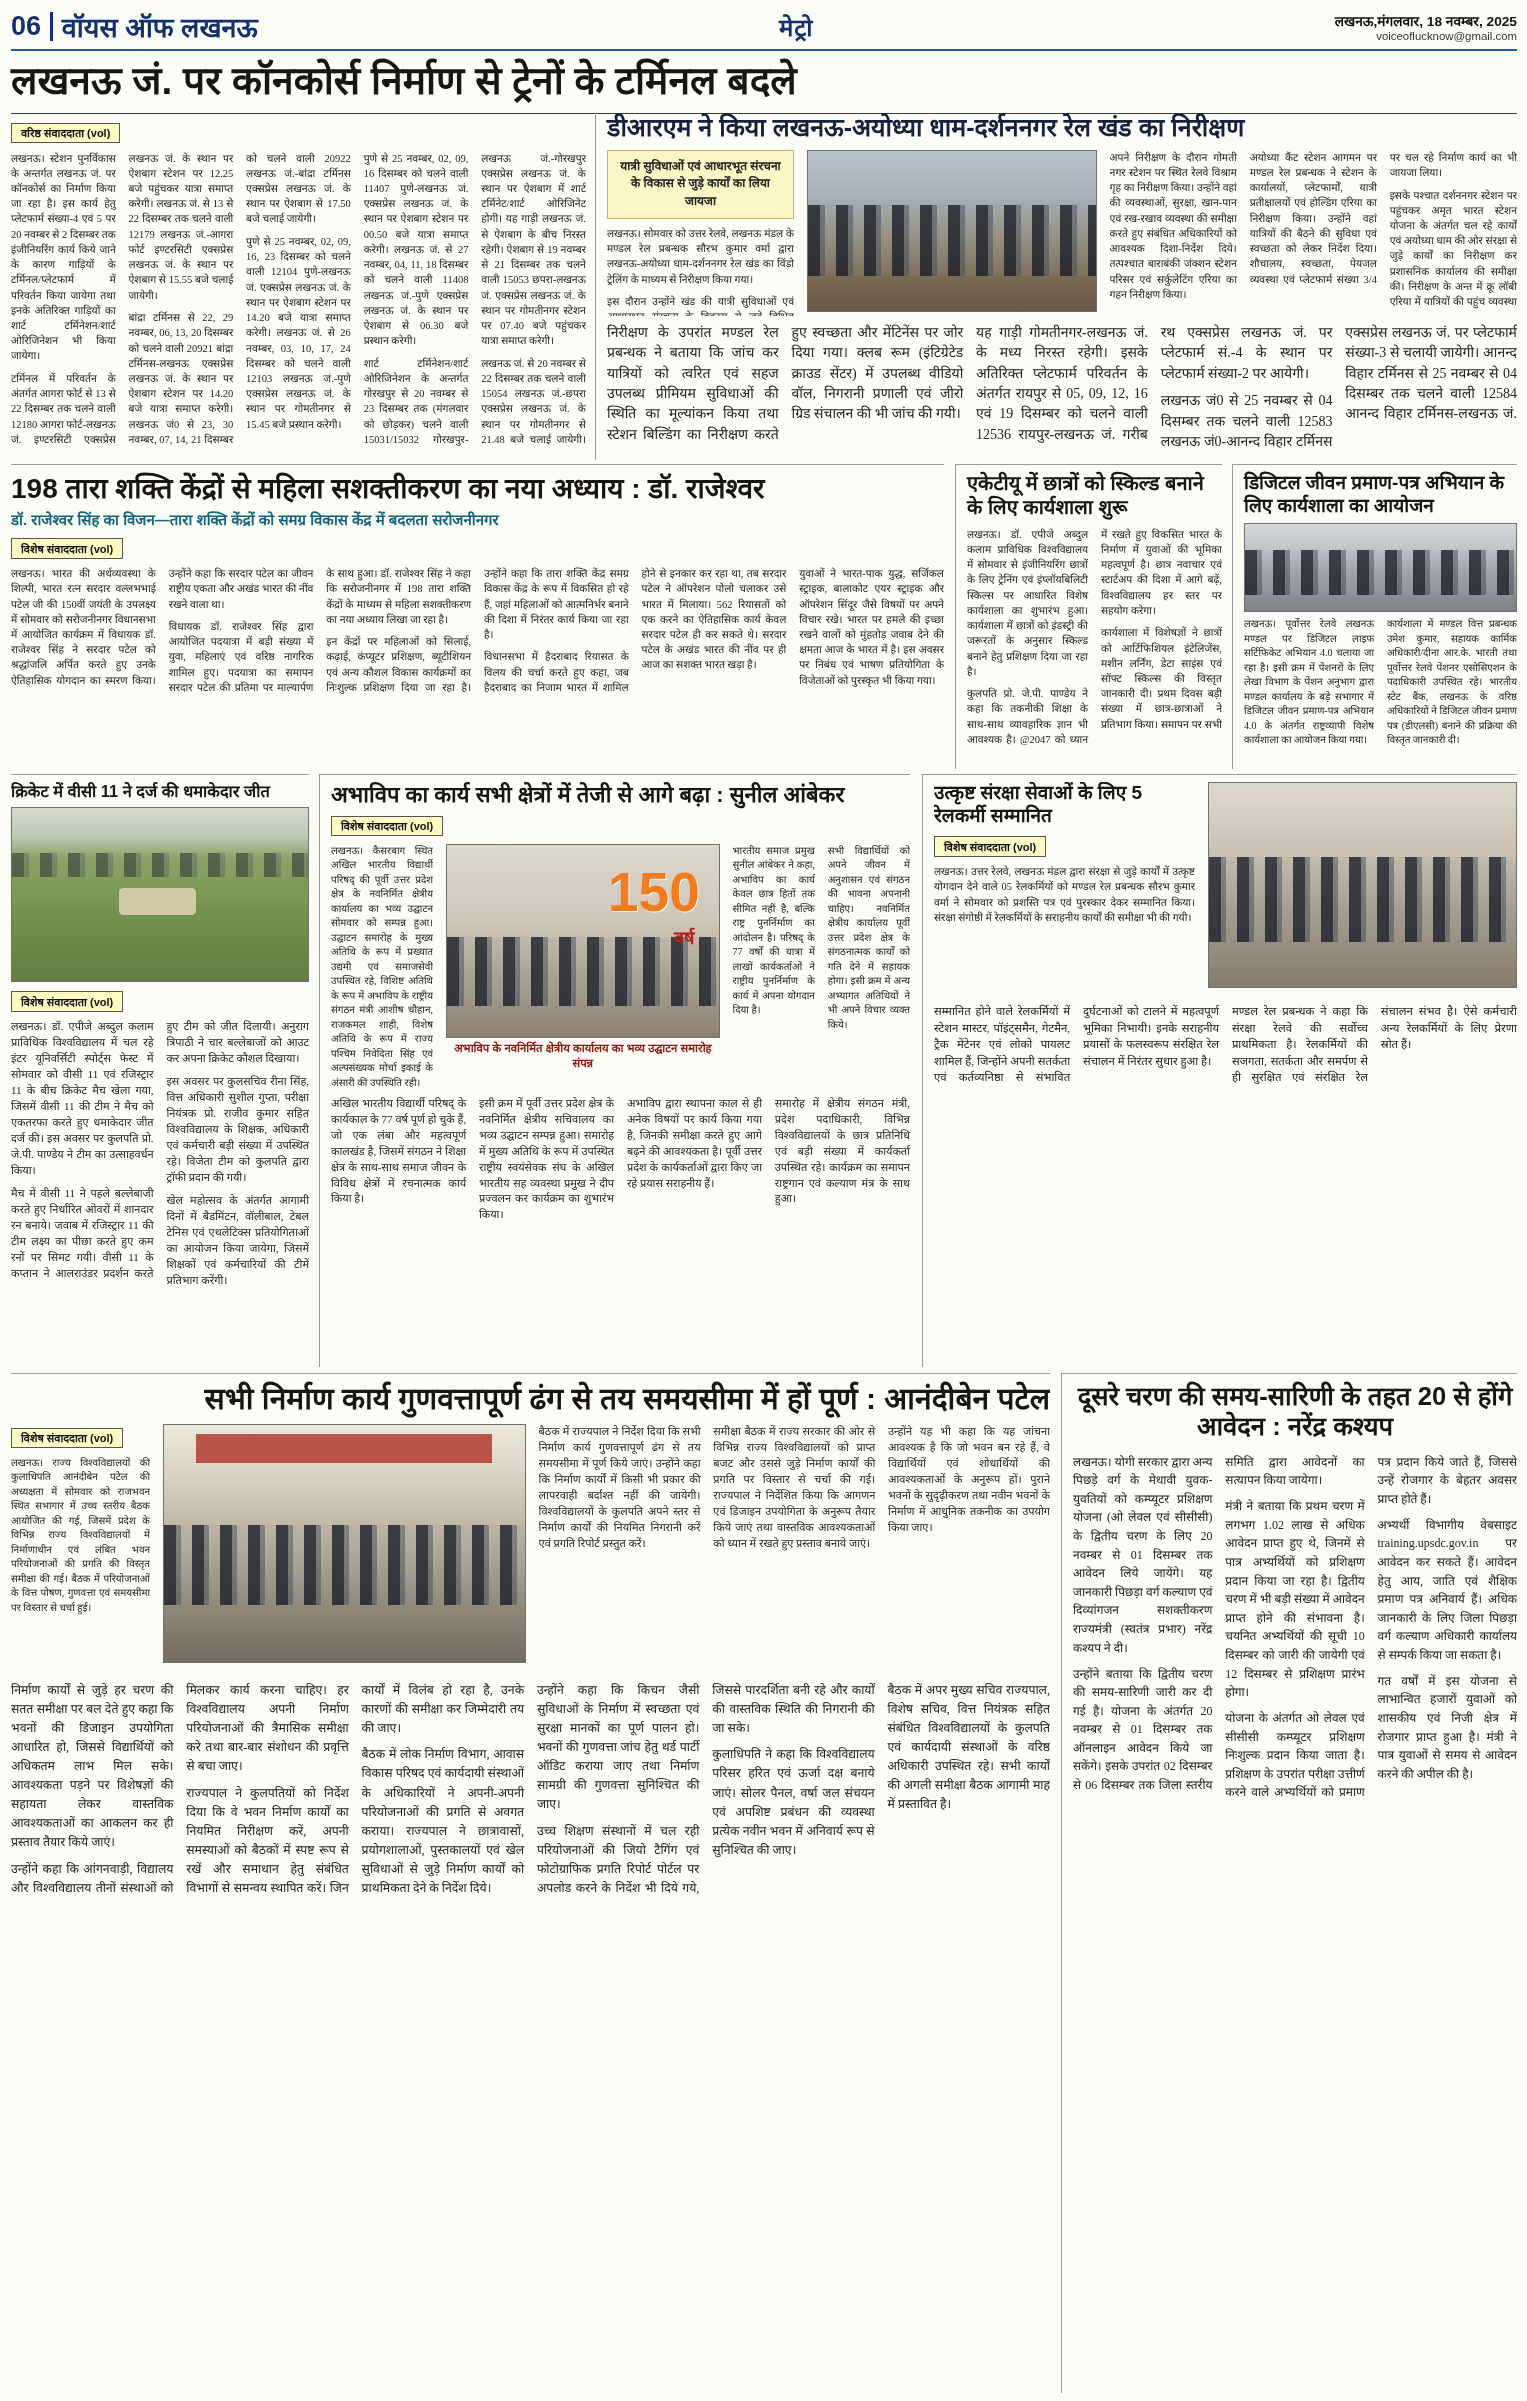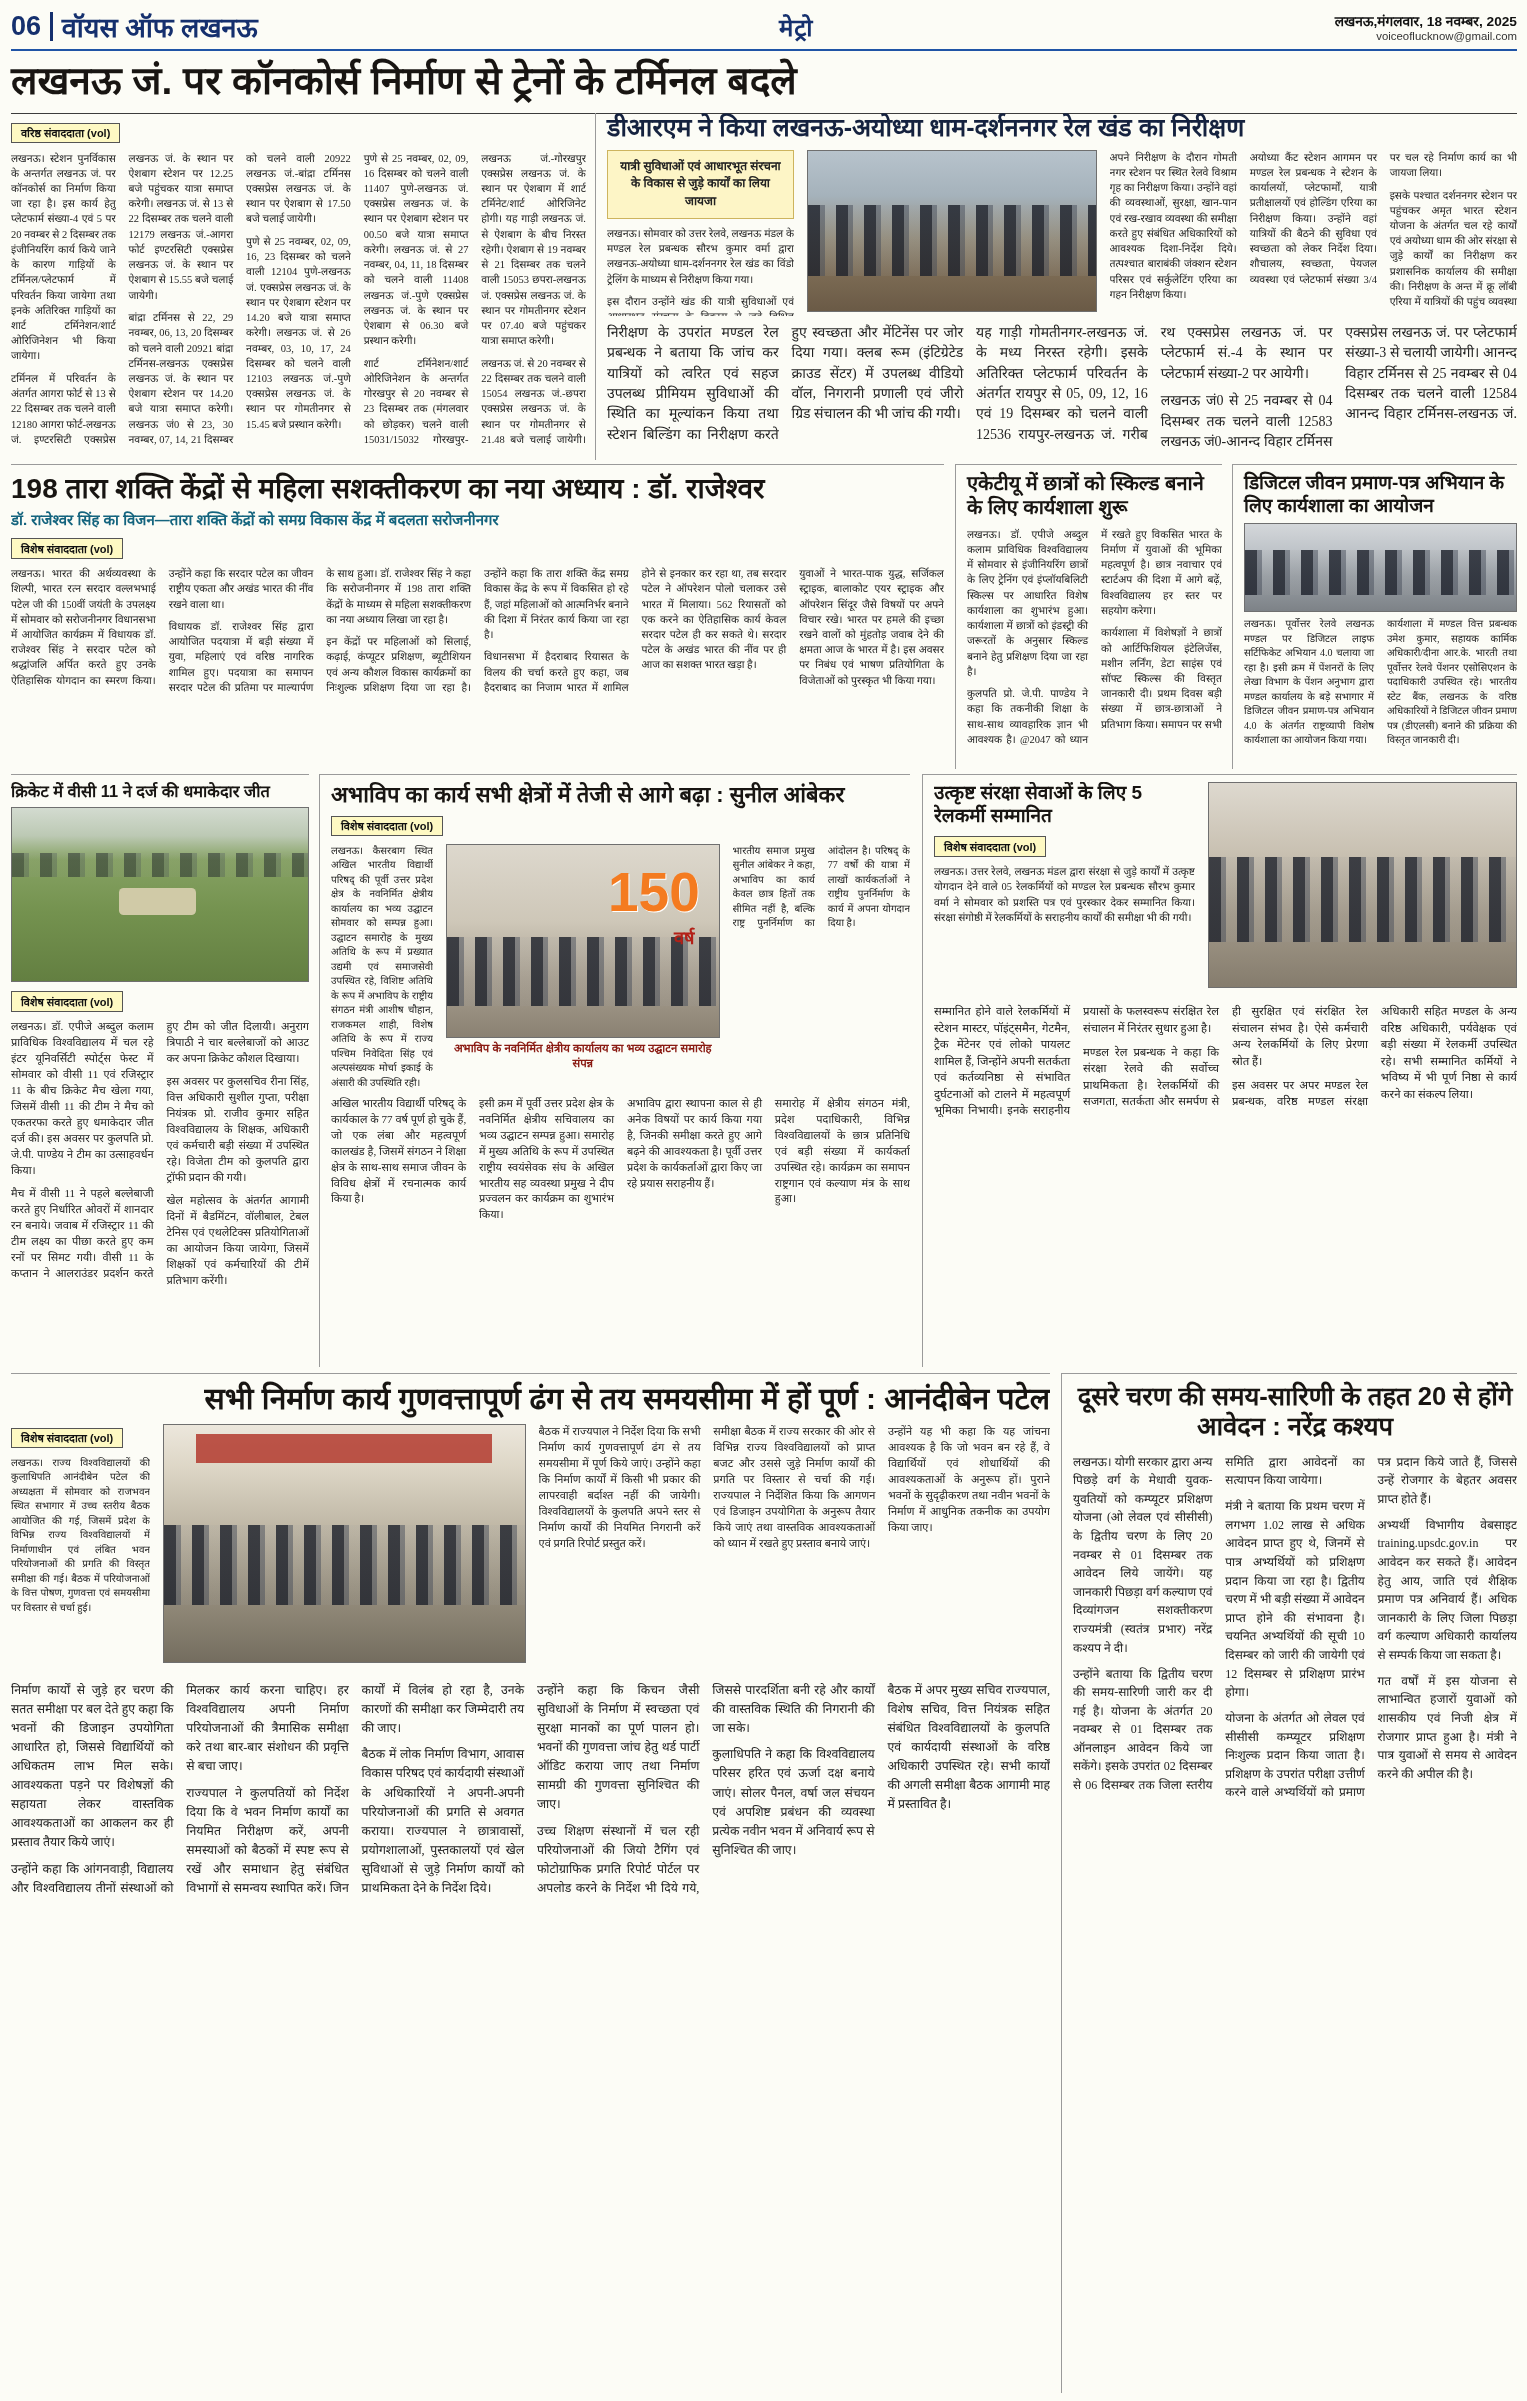--- a/index.html
+++ b/index.html
@@ -164,20 +164,21 @@
       <div style="width:274px;">
         <div class="photo ph-abvp" style="width:274px;height:194px;">
           <div class="crowd" style="top:48%;height:36%;"></div>
           <div class="abvp-150">150</div>
           <div class="abvp-varsh">वर्ष</div>
         </div>
         <div class="caption">अभाविप के नवनिर्मित क्षेत्रीय कार्यालय का भव्य उद्घाटन समारोह संपन्न</div>
       </div>
       <div class="body-text" style="flex:1;columns:2;height:241px;font-size:10px;">
         <p>भारतीय समाज प्रमुख सुनील आंबेकर ने कहा, अभाविप का कार्य केवल छात्र हितों तक सीमित नहीं है, बल्कि राष्ट्र पुनर्निर्माण का आंदोलन है। परिषद् के 77 वर्षों की यात्रा में लाखों कार्यकर्ताओं ने राष्ट्रीय पुनर्निर्माण के कार्य में अपना योगदान दिया है।</p>
+        <p>सभी विद्यार्थियों को अपने जीवन में अनुशासन एवं संगठन की भावना अपनानी चाहिए। नवनिर्मित क्षेत्रीय कार्यालय पूर्वी उत्तर प्रदेश क्षेत्र के संगठनात्मक कार्यों को गति देने में सहायक होगा। इसी क्रम में अन्य अभ्यागत अतिथियों ने भी अपने विचार व्यक्त किये।</p>
       </div>
     </div>
     <div class="body-text" style="columns:4;height:265px;margin-top:7.3px;font-size:11px;">
       <p>अखिल भारतीय विद्यार्थी परिषद् के कार्यकाल के 77 वर्ष पूर्ण हो चुके हैं, जो एक लंबा और महत्वपूर्ण कालखंड है, जिसमें संगठन ने शिक्षा क्षेत्र के साथ-साथ समाज जीवन के विविध क्षेत्रों में रचनात्मक कार्य किया है।</p>
       <p>इसी क्रम में पूर्वी उत्तर प्रदेश क्षेत्र के नवनिर्मित क्षेत्रीय सचिवालय का भव्य उद्घाटन सम्पन्न हुआ। समारोह में मुख्य अतिथि के रूप में उपस्थित राष्ट्रीय स्वयंसेवक संघ के अखिल भारतीय सह व्यवस्था प्रमुख ने दीप प्रज्वलन कर कार्यक्रम का शुभारंभ किया।</p>
       <p>अभाविप द्वारा स्थापना काल से ही अनेक विषयों पर कार्य किया गया है, जिनकी समीक्षा करते हुए आगे बढ़ने की आवश्यकता है। पूर्वी उत्तर प्रदेश के कार्यकर्ताओं द्वारा किए जा रहे प्रयास सराहनीय हैं।</p>
       <p>समारोह में क्षेत्रीय संगठन मंत्री, प्रदेश पदाधिकारी, विभिन्न विश्वविद्यालयों के छात्र प्रतिनिधि एवं बड़ी संख्या में कार्यकर्ता उपस्थित रहे। कार्यक्रम का समापन राष्ट्रगान एवं कल्याण मंत्र के साथ हुआ।</p>
     </div>
   </section>
 
@@ -190,21 +191,20 @@
           <p>लखनऊ। उत्तर रेलवे, लखनऊ मंडल द्वारा संरक्षा से जुड़े कार्यों में उत्कृष्ट योगदान देने वाले 05 रेलकर्मियों को मण्डल रेल प्रबन्धक सौरभ कुमार वर्मा ने सोमवार को प्रशस्ति पत्र एवं पुरस्कार देकर सम्मानित किया। संरक्षा संगोष्ठी में रेलकर्मियों के सराहनीय कार्यों की समीक्षा भी की गयी।</p>
         </div>
       </div>
       <div class="photo ph-award" style="flex:1;height:206px;">
         <div class="crowd" style="top:36%;height:42%;"></div>
       </div>
     </div>
     <div class="body-text" style="columns:4;height:358px;margin-top:9px;font-size:11.4px;">
       <p>सम्मानित होने वाले रेलकर्मियों में स्टेशन मास्टर, पॉइंट्समैन, गेटमैन, ट्रैक मेंटेनर एवं लोको पायलट शामिल हैं, जिन्होंने अपनी सतर्कता एवं कर्तव्यनिष्ठा से संभावित दुर्घटनाओं को टालने में महत्वपूर्ण भूमिका निभायी। इनके सराहनीय प्रयासों के फलस्वरूप संरक्षित रेल संचालन में निरंतर सुधार हुआ है।</p>
       <p>मण्डल रेल प्रबन्धक ने कहा कि संरक्षा रेलवे की सर्वोच्च प्राथमिकता है। रेलकर्मियों की सजगता, सतर्कता और समर्पण से ही सुरक्षित एवं संरक्षित रेल संचालन संभव है। ऐसे कर्मचारी अन्य रेलकर्मियों के लिए प्रेरणा स्रोत हैं।</p>
-      <p>इस अवसर पर अपर मण्डल रेल प्रबन्धक, वरिष्ठ मण्डल संरक्षा अधिकारी सहित मण्डल के अन्य वरिष्ठ अधिकारी, पर्यवेक्षक एवं बड़ी संख्या में रेलकर्मी उपस्थित रहे। सभी सम्मानित कर्मियों ने भविष्य में भी पूर्ण निष्ठा से कार्य करने का संकल्प लिया।</p>
     </div>
   </section>
 
   <section class="abs sec-top" style="left:11px;top:1373px;width:1039px;height:1020px;overflow:hidden;">
     <div class="headline" style="font-size:30px;margin-bottom:7.3px;text-align:right;">सभी निर्माण कार्य गुणवत्तापूर्ण ढंग से तय समयसीमा में हों पूर्ण : आनंदीबेन पटेल</div>
     <div class="row" style="height:248px;">
       <div style="width:139px;overflow:hidden;">
         <span class="byline">विशेष संवाददाता (vol)</span>
         <div class="body-text" style="font-size:10px;">
           <p>लखनऊ। राज्य विश्वविद्यालयों की कुलाधिपति आनंदीबेन पटेल की अध्यक्षता में सोमवार को राजभवन स्थित सभागार में उच्च स्तरीय बैठक आयोजित की गई, जिसमें प्रदेश के विभिन्न राज्य विश्वविद्यालयों में निर्माणाधीन एवं लंबित भवन परियोजनाओं की प्रगति की विस्तृत समीक्षा की गई। बैठक में परियोजनाओं के वित्त पोषण, गुणवत्ता एवं समयसीमा पर विस्तार से चर्चा हुई।</p>

